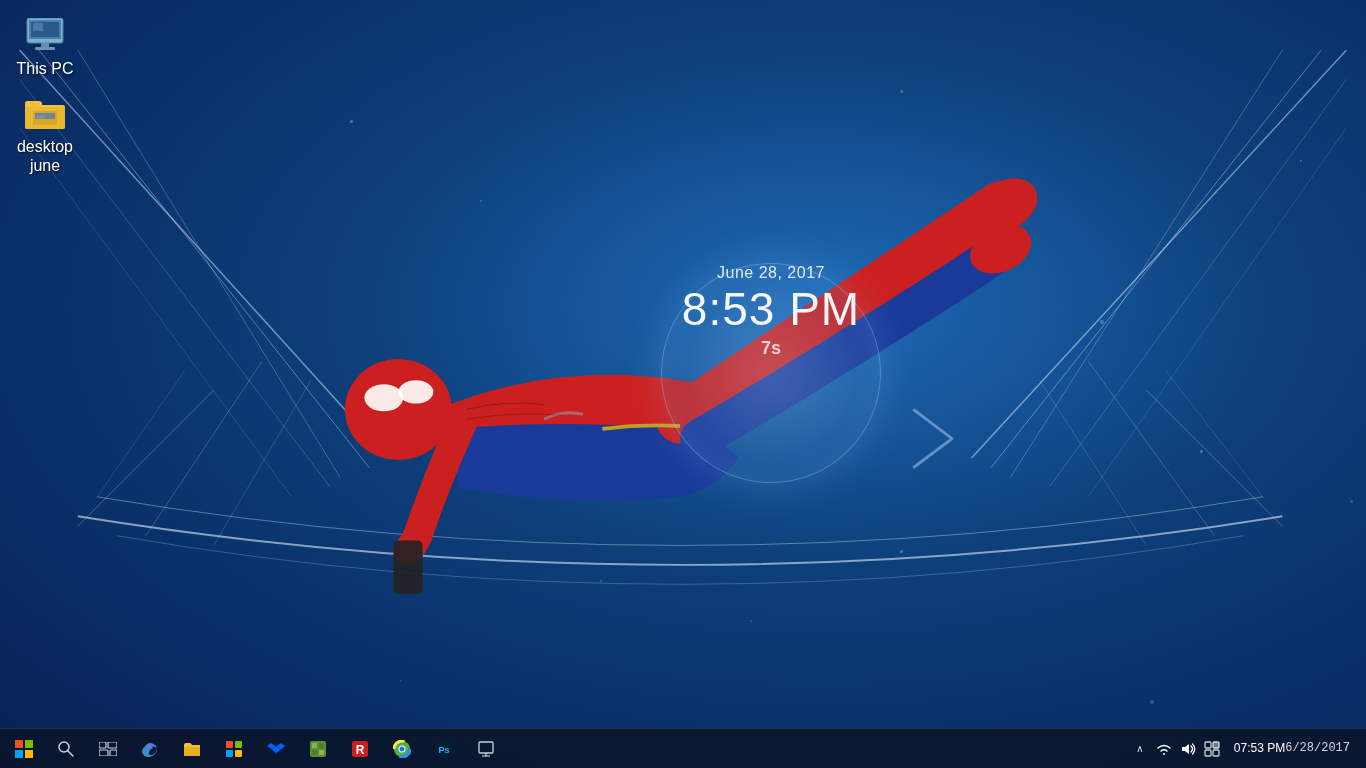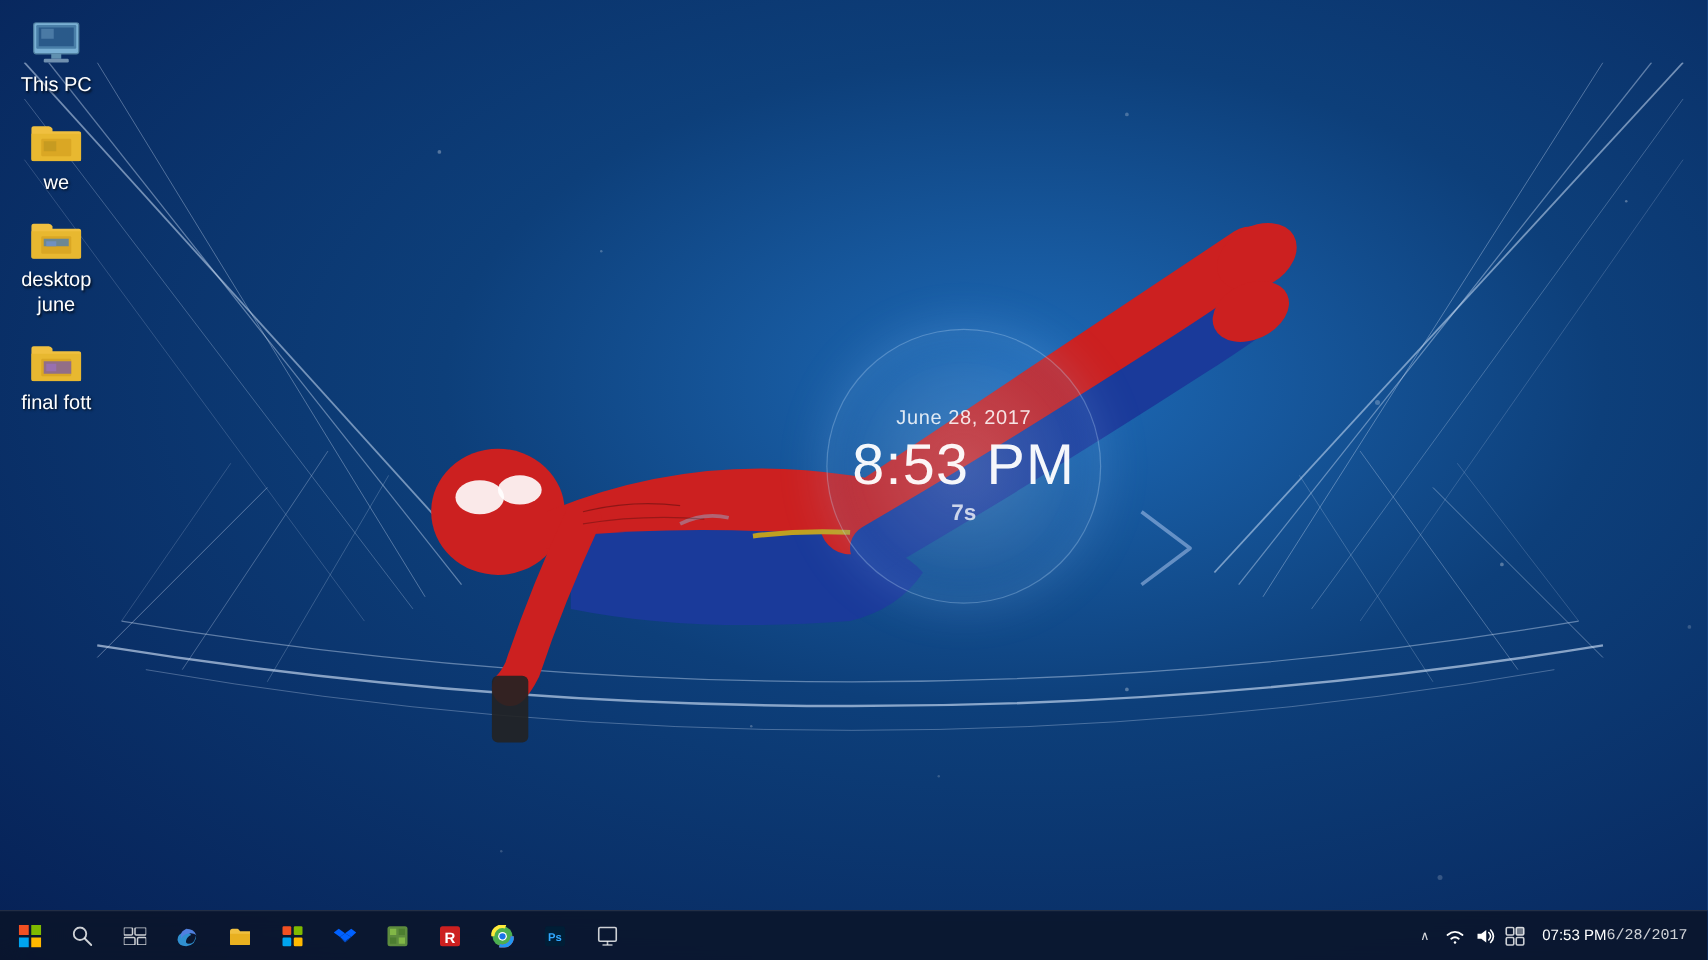--- a/index.html
+++ b/index.html
@@ -32,21 +32,20 @@
 
     
     #clock-widget {
       position: absolute;
       top: 50%;
       left: 50%;
       transform: translate(-10%, -55%);
       display: flex;
       flex-direction: column;
       align-items: center;
-      justify-content: center;
       width: 220px;
       height: 220px;
       border-radius: 50%;
       background: radial-gradient(circle, rgba(180,210,240,0.25) 0%, rgba(100,160,220,0.15) 60%, rgba(60,120,200,0.08) 100%);
       border: 1px solid rgba(200,230,255,0.3);
       box-shadow: 0 0 40px rgba(150,200,255,0.2), inset 0 0 30px rgba(150,200,255,0.1);
     }
 
     #clock-date {
       color: rgba(255,255,255,0.85);
@@ -283,58 +282,34 @@
         <rect x="10" y="29" width="20" height="3" rx="1" fill="#7090b0"></rect>
 
         <rect x="6" y="4" width="28" height="15" fill="#2a5a8a"></rect>
         <rect x="8" y="5" width="10" height="8" fill="#5888b0" opacity="0.7"></rect>
       </svg>
     </div>
     <div class="icon-label">This PC</div>
   </div>
 
 
-  <div class="desktop-icon">
-    <div class="icon-image">
-      <svg width="40" height="32" viewBox="0 0 40 32">
-        <path d="M 0 6 Q 0 4 2 4 L 14 4 Q 16 4 17 6 L 17 8 L 38 8 Q 40 8 40 10 L 40 30 Q 40 32 38 32 L 2 32 Q 0 32 0 30 Z" fill="#f0c040"></path>
-        <path d="M 0 10 L 40 10 L 40 30 Q 40 32 38 32 L 2 32 Q 0 32 0 30 Z" fill="#e8b830"></path>
-
-        <rect x="8" y="14" width="24" height="14" rx="1" fill="#d4a020" opacity="0.7"></rect>
-        <rect x="10" y="16" width="10" height="8" fill="#c09820" opacity="0.8"></rect>
-      </svg>
-    </div>
-    <div class="icon-label">we</div>
-  </div>
 
   <div class="desktop-icon">
     <div class="icon-image">
       <svg width="40" height="32" viewBox="0 0 40 32">
         <path d="M 0 6 Q 0 4 2 4 L 14 4 Q 16 4 17 6 L 17 8 L 38 8 Q 40 8 40 10 L 40 30 Q 40 32 38 32 L 2 32 Q 0 32 0 30 Z" fill="#f0c040"></path>
         <path d="M 0 10 L 40 10 L 40 30 Q 40 32 38 32 L 2 32 Q 0 32 0 30 Z" fill="#e8b830"></path>
         <rect x="8" y="14" width="24" height="14" rx="1" fill="#d4a020" opacity="0.7"></rect>
         <rect x="10" y="16" width="20" height="6" fill="#5080b0" opacity="0.8"></rect>
         <rect x="12" y="18" width="8" height="4" fill="#7090c0"></rect>
       </svg>
     </div>
     <div class="icon-label">desktop june</div>
   </div>
 
-  <div class="desktop-icon">
-    <div class="icon-image">
-      <svg width="40" height="32" viewBox="0 0 40 32">
-        <path d="M 0 6 Q 0 4 2 4 L 14 4 Q 16 4 17 6 L 17 8 L 38 8 Q 40 8 40 10 L 40 30 Q 40 32 38 32 L 2 32 Q 0 32 0 30 Z" fill="#f0c040"></path>
-        <path d="M 0 10 L 40 10 L 40 30 Q 40 32 38 32 L 2 32 Q 0 32 0 30 Z" fill="#e8b830"></path>
-        <rect x="8" y="14" width="24" height="14" rx="1" fill="#d4a020" opacity="0.7"></rect>
-        <rect x="10" y="16" width="22" height="10" fill="#8060a0" opacity="0.8"></rect>
-        <rect x="12" y="18" width="8" height="6" fill="#9870b0"></rect>
-      </svg>
-    </div>
-    <div class="icon-label">final fott</div>
-  </div>
 
 </div>
 
 <div id="taskbar">
 
   <div id="taskbar-left">
 
     <div class="taskbar-btn">
       <svg width="18" height="18" viewBox="0 0 18 18">
         <rect x="0" y="0" width="8" height="8" fill="#f25022"></rect>

